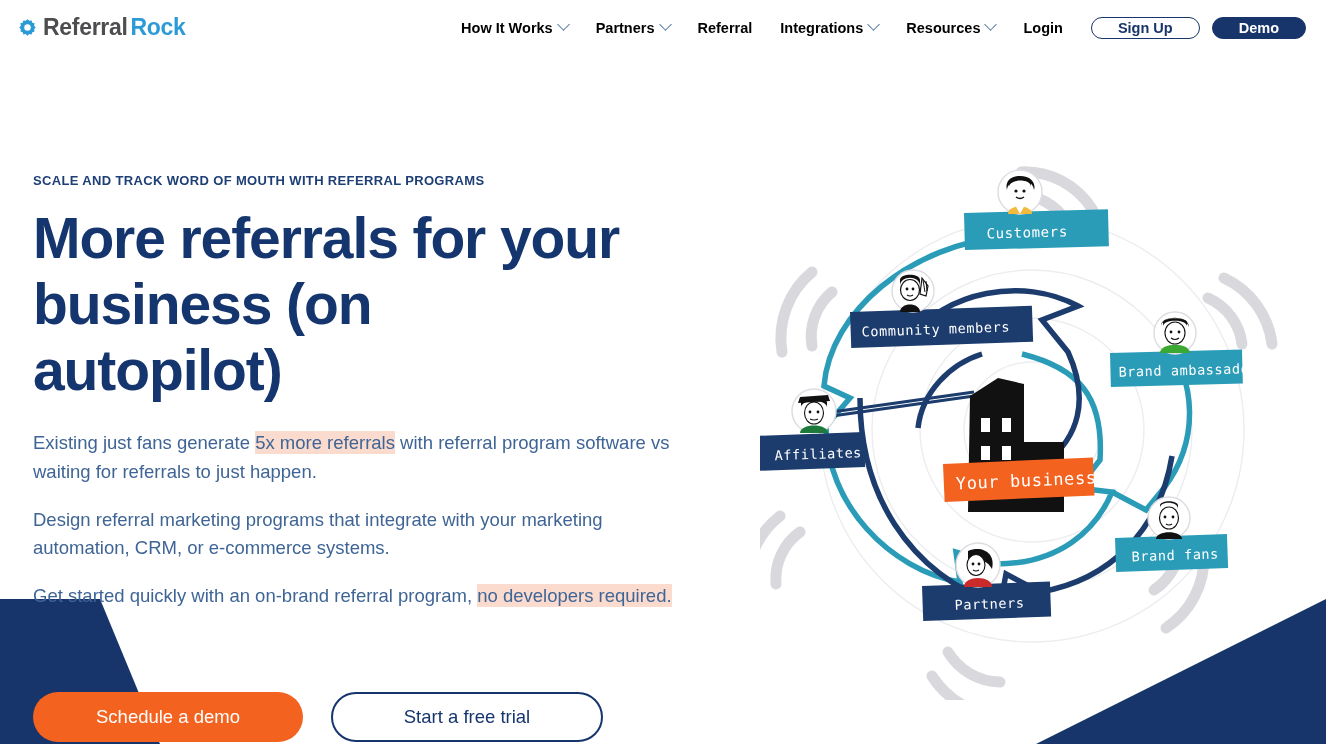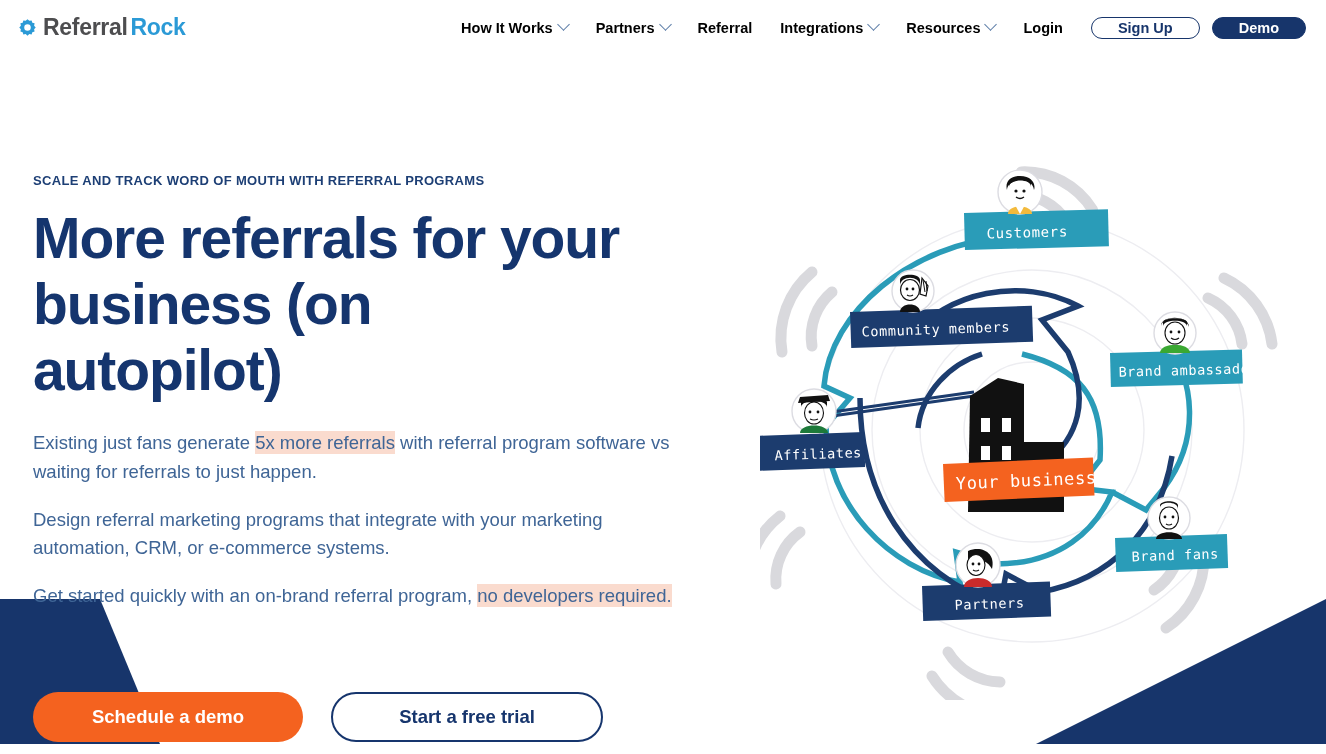--- a/index.html
+++ b/index.html
@@ -154,21 +154,21 @@
     position: absolute;
     left: 33px;
     top: 692px;
     display: flex;
     gap: 28px;
     z-index: 12;
   }
   .cta {
     border-radius: 999px;
     font-size: 18.5px;
-    font-weight: bold;
+    font-weight: normal;
     cursor: pointer;
     text-align: center;
     display: flex;
     align-items: center;
     justify-content: center;
   }
   .cta-primary {
     width: 270px; height: 50px;
     background: #f4621f;
     color: #ffffff;

